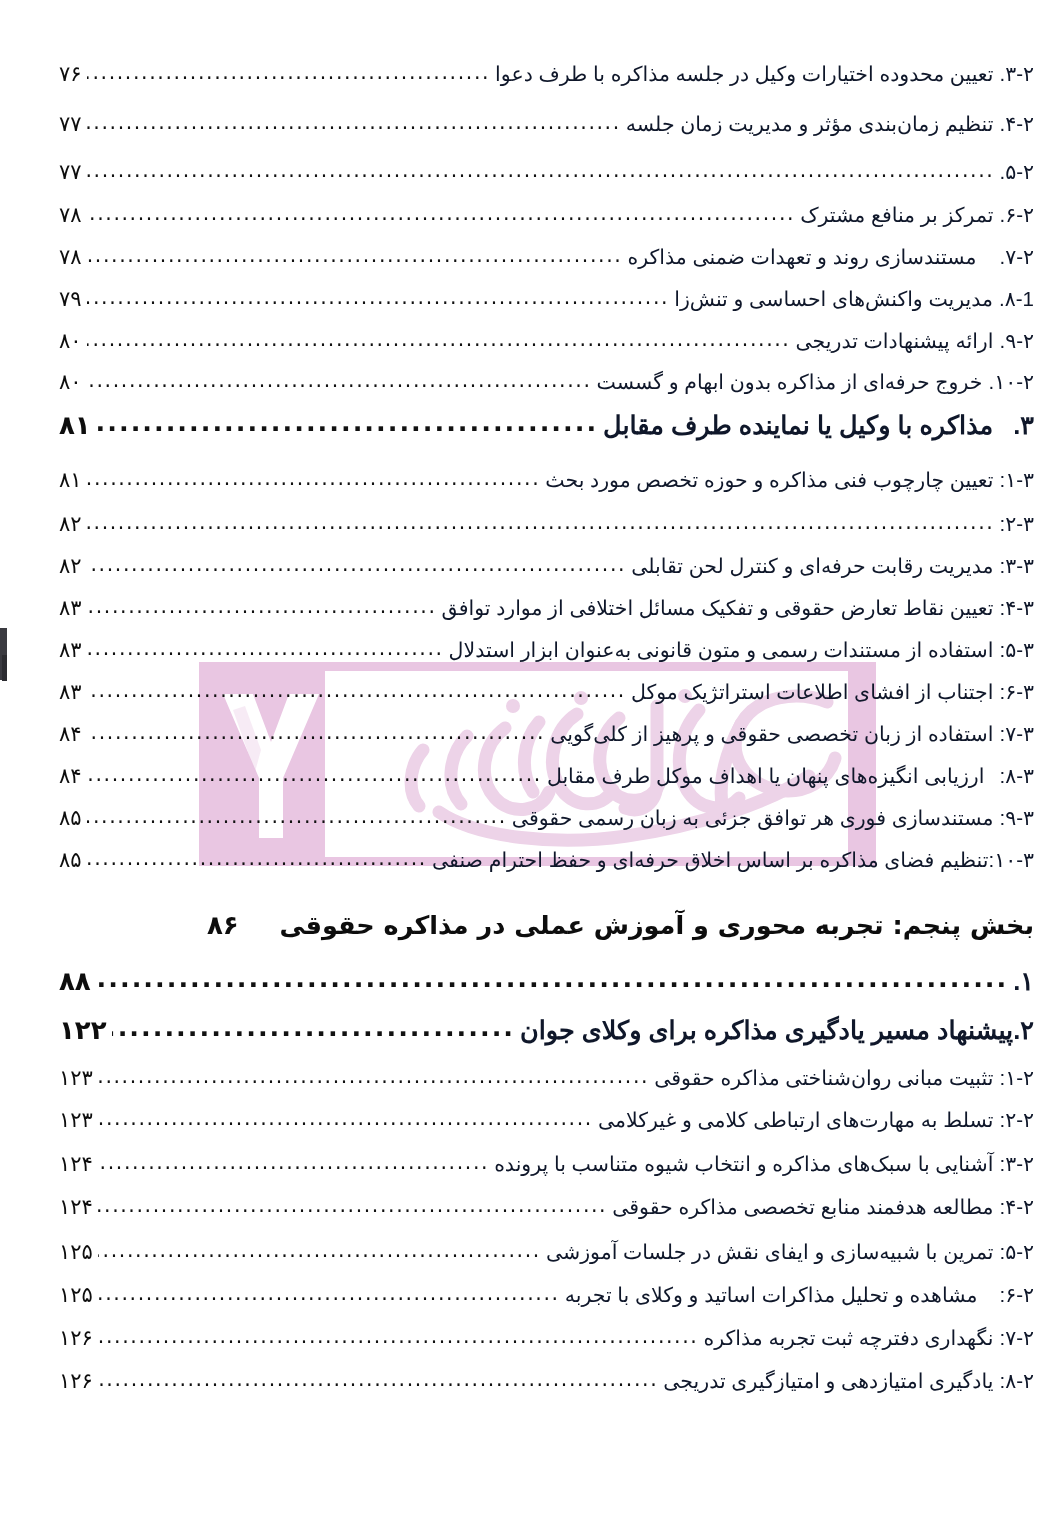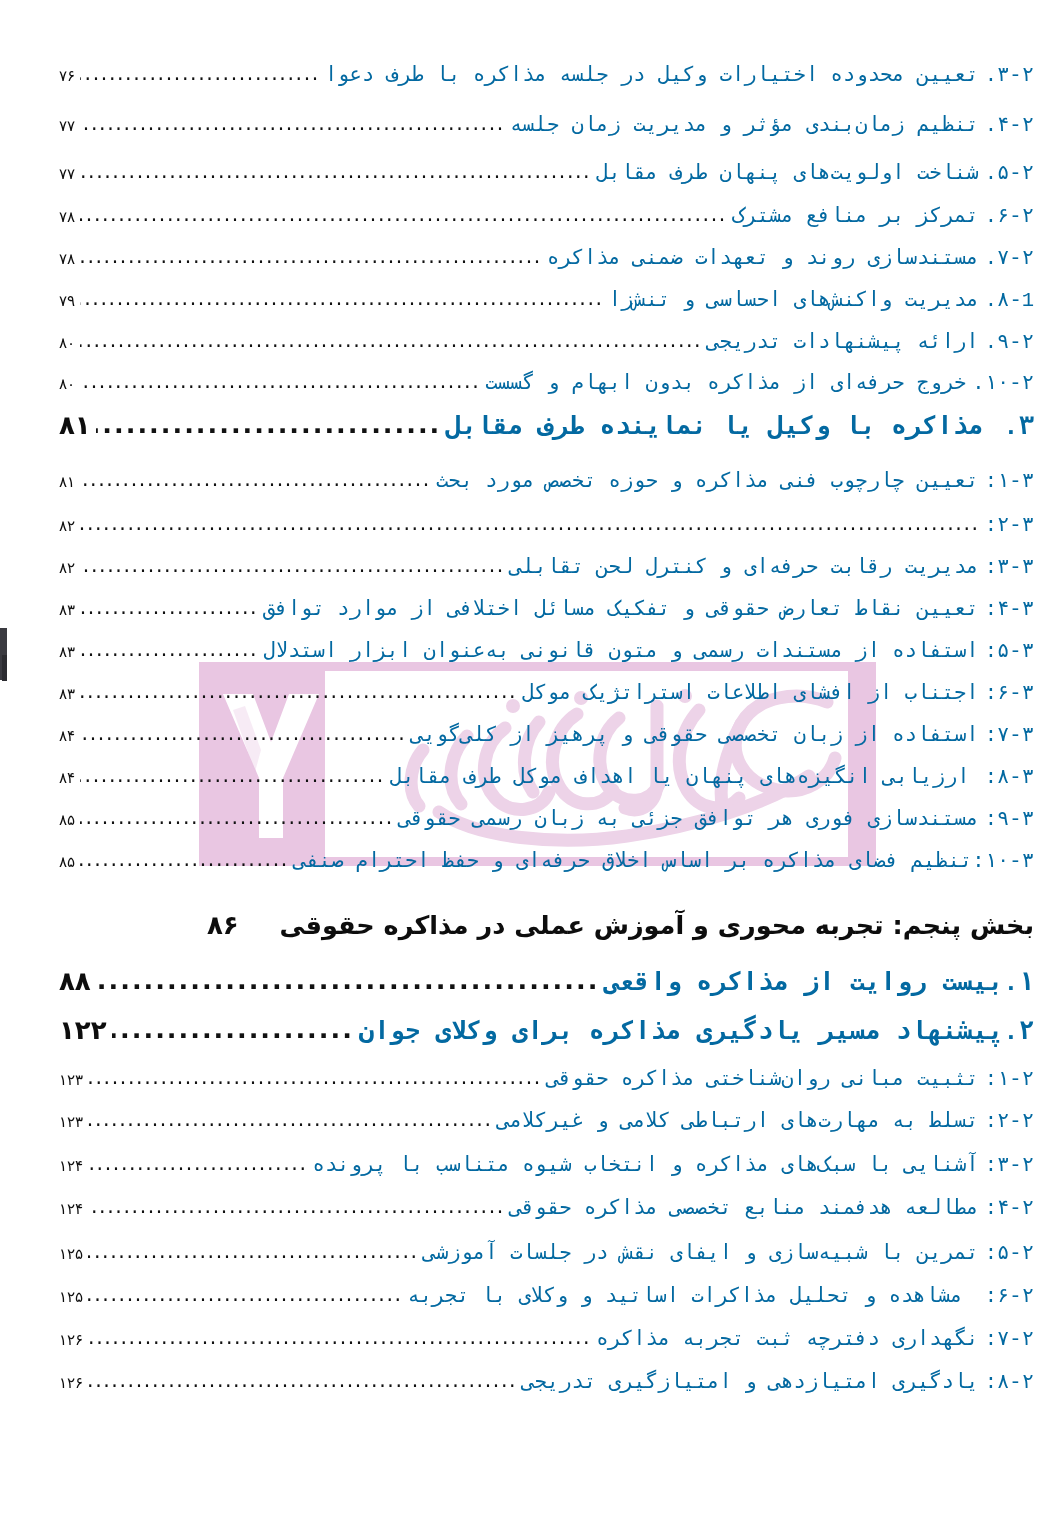--- a/index.html
+++ b/index.html
@@ -97,22 +97,22 @@
     position: absolute;
     display: flex;
     flex-direction: row;
     align-items: baseline;
     width: 975px;
     right: 30px;
     direction: rtl;
     white-space: nowrap;
   }
   .row .label {
-    font-family: Liberation Mono, monospace;
-    color: #0369a1;
+    font-family: Liberation Sans, sans-serif;
+    color: #0f172a;
     flex: 0 0 auto;
     letter-spacing: -0.2px;
   }
   .row .leader {
     flex: 1 1 auto;
     overflow: hidden;
     margin: 0 5px;
     align-self: flex-end;
     position: relative;
     height: 1em;
@@ -132,21 +132,21 @@
     color: #0d0d0d;
     text-align: left;
     direction: rtl;
   }
 
   
   .lvl-sub {
     font-size: 20.5px;
   }
   .lvl-sub .leader::after { font-size: 20.5px; }
-  .lvl-sub .pg { font-size: 15px; text-align: right; }
+  .lvl-sub .pg { font-size: 21px; text-align: right; }
 
   
   .lvl-chap {
     font-size: 25.5px;
     font-weight: bold;
   }
   .lvl-chap .leader::after { font-size: 25.5px; letter-spacing: 2.0px; }
   .lvl-chap .pg { font-size: 26px; font-weight: bold; }
 
   
@@ -219,35 +219,34 @@
 
     <div class="row lvl-sub" style="top:112px">
       <span class="label">۴-۲.</span>
       <span class="label" style="margin-right:6px">تنظیم زمان‌بندی مؤثر و مدیریت زمان جلسه</span>
       <span class="leader"></span>
       <span class="pg">۷۷</span>
     </div>
 
     <div class="row lvl-sub" style="top:160px">
       <span class="label">۵-۲.</span>
-      <span class="label" style="margin-right:6px">شناخت اولویت‌های پنهان طرف مقابل</span>
       <span class="leader"></span>
       <span class="pg">۷۷</span>
     </div>
 
     <div class="row lvl-sub" style="top:203px">
       <span class="label">۶-۲.</span>
       <span class="label" style="margin-right:6px">تمرکز بر منافع مشترک</span>
       <span class="leader"></span>
       <span class="pg">۷۸</span>
     </div>
 
     <div class="row lvl-sub" style="top:245px">
       <span class="label">۷-۲.</span>
-      <span class="label" style="margin-right:6px">مستندسازی روند و تعهدات ضمنی مذاکره</span>
+      <span class="label" style="margin-right:23px">مستندسازی روند و تعهدات ضمنی مذاکره</span>
       <span class="leader"></span>
       <span class="pg">۷۸</span>
     </div>
 
     <div class="row lvl-sub" style="top:287px">
       <span class="label">۸-1.</span>
       <span class="label" style="margin-right:6px">مدیریت واکنش‌های احساسی و تنش‌زا</span>
       <span class="leader"></span>
       <span class="pg">۷۹</span>
     </div>
@@ -343,21 +342,20 @@
     </div>
 
     <div class="part" style="top:910px">
       <span class="label">بخش پنجم: تجربه محوری و آموزش عملی در  مذاکره حقوقی</span>
       <span class="spacer"></span>
       <span class="pg" style="margin-left:148px">۸۶</span>
     </div>
 
     <div class="row lvl-chap" style="top:966px">
       <span class="label">۱.</span>
-      <span class="label">بیست روایت از مذاکره واقعی</span>
       <span class="leader"></span>
       <span class="pg">۸۸</span>
     </div>
 
     <div class="row lvl-chap" style="top:1015px">
       <span class="label">۲.</span>
       <span class="label">پیشنهاد مسیر یادگیری مذاکره برای وکلای جوان</span>
       <span class="leader"></span>
       <span class="pg">۱۲۲</span>
     </div>

